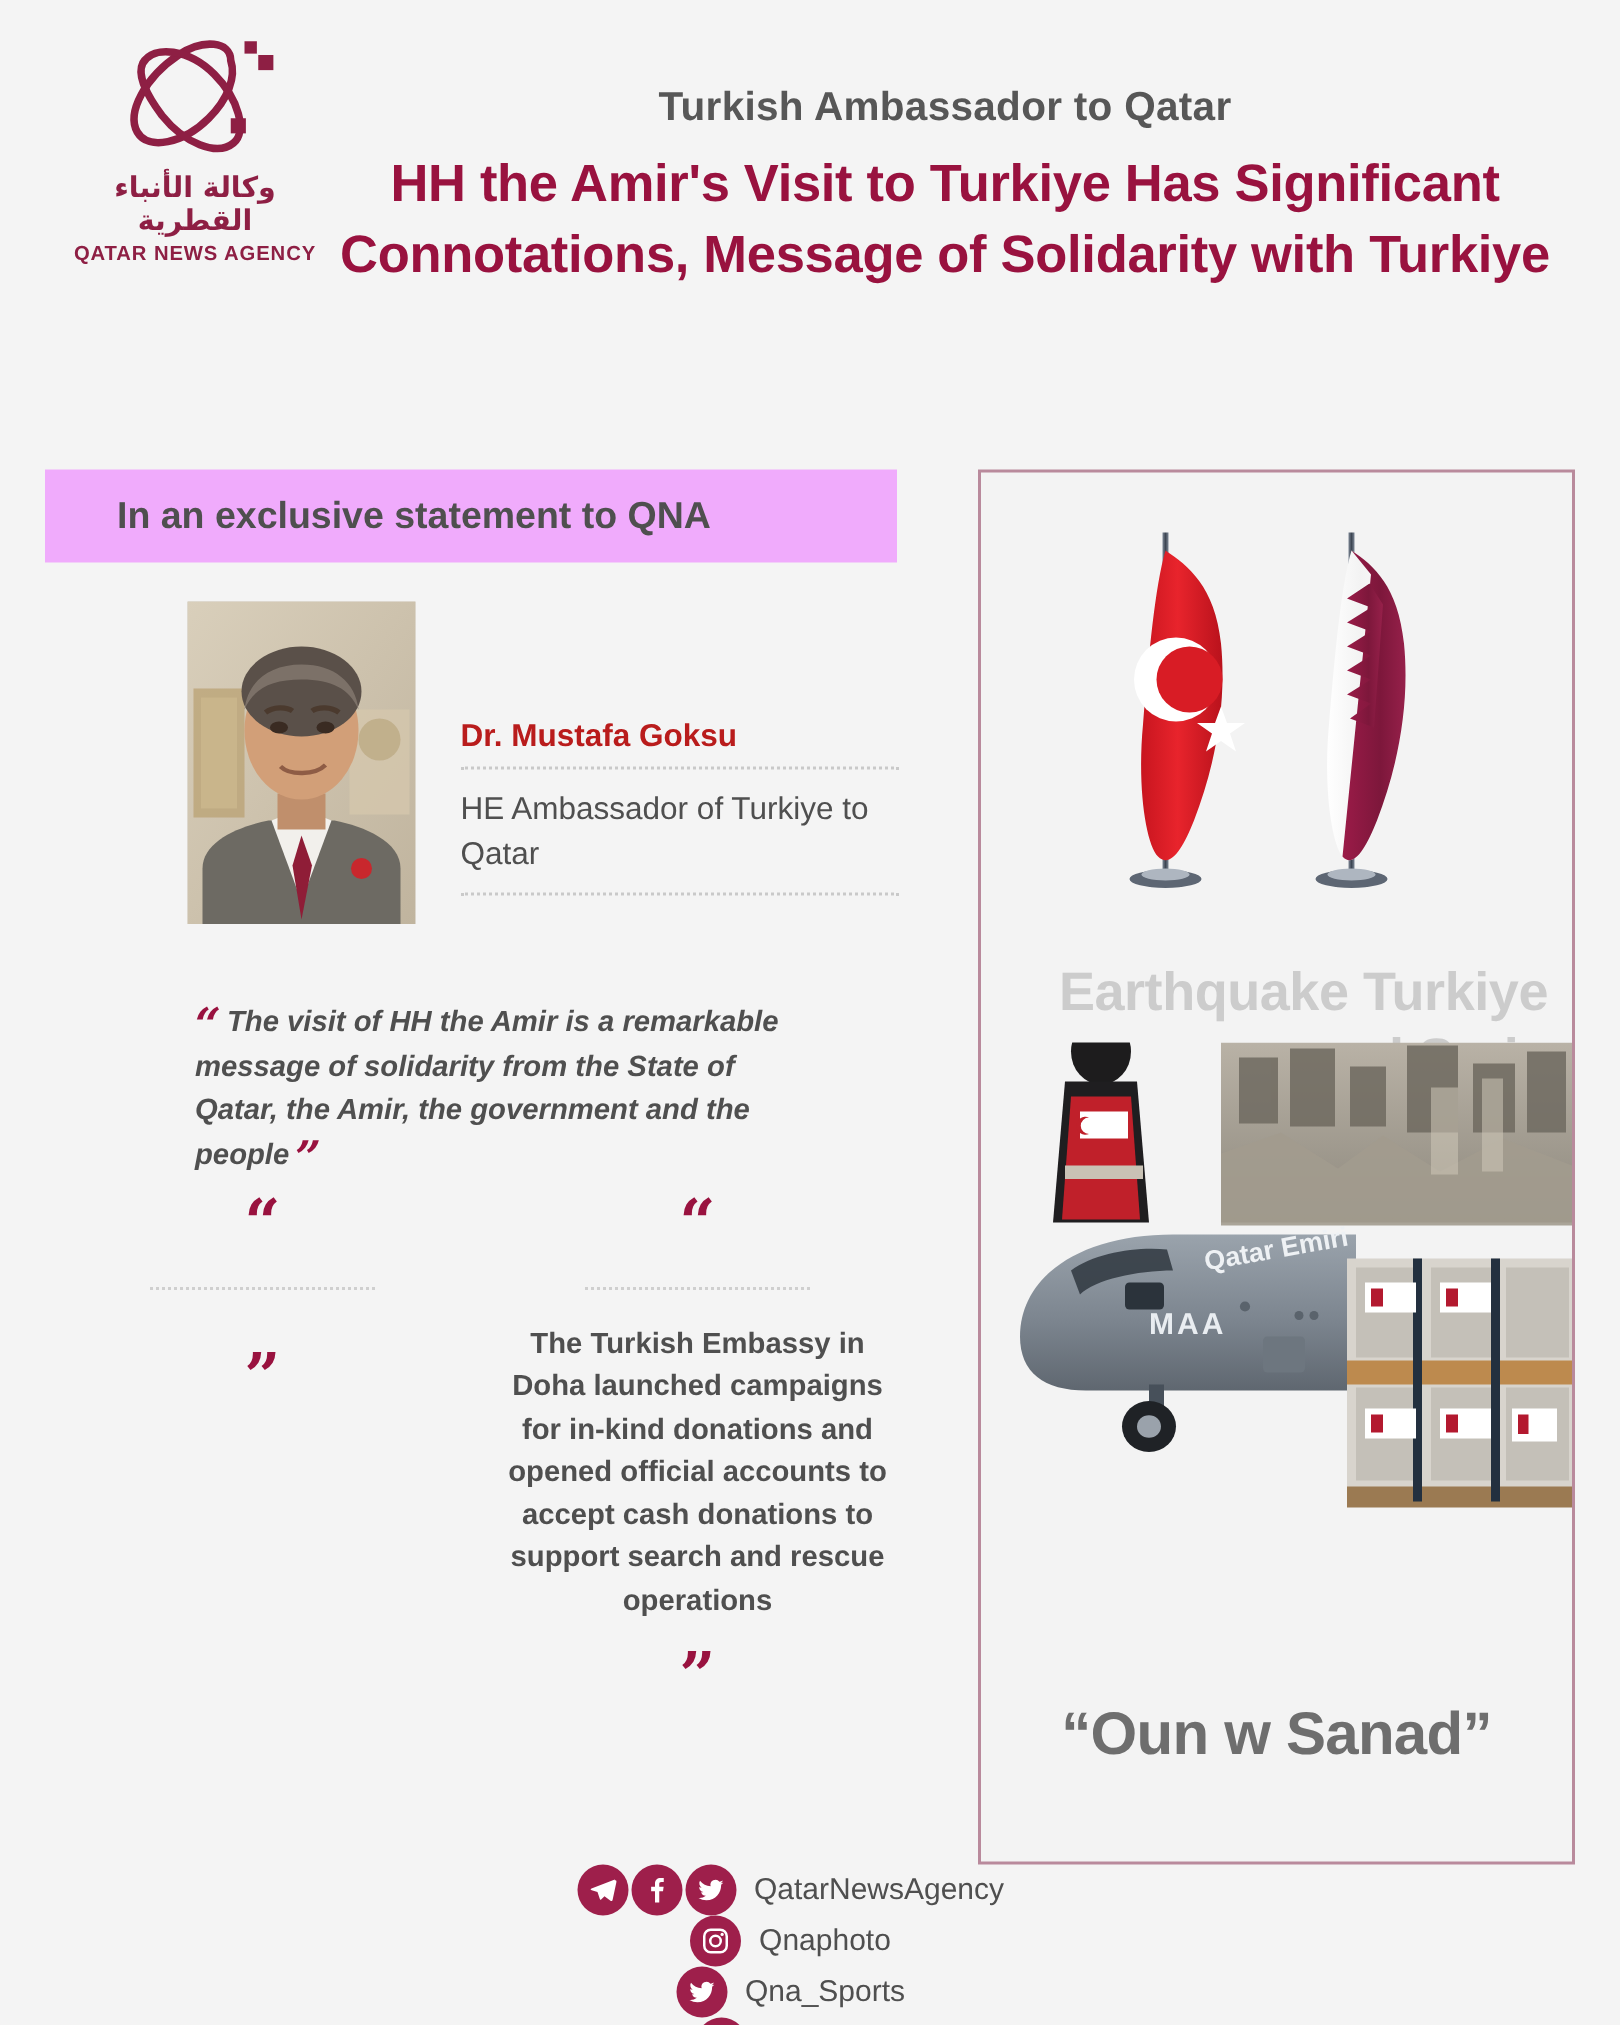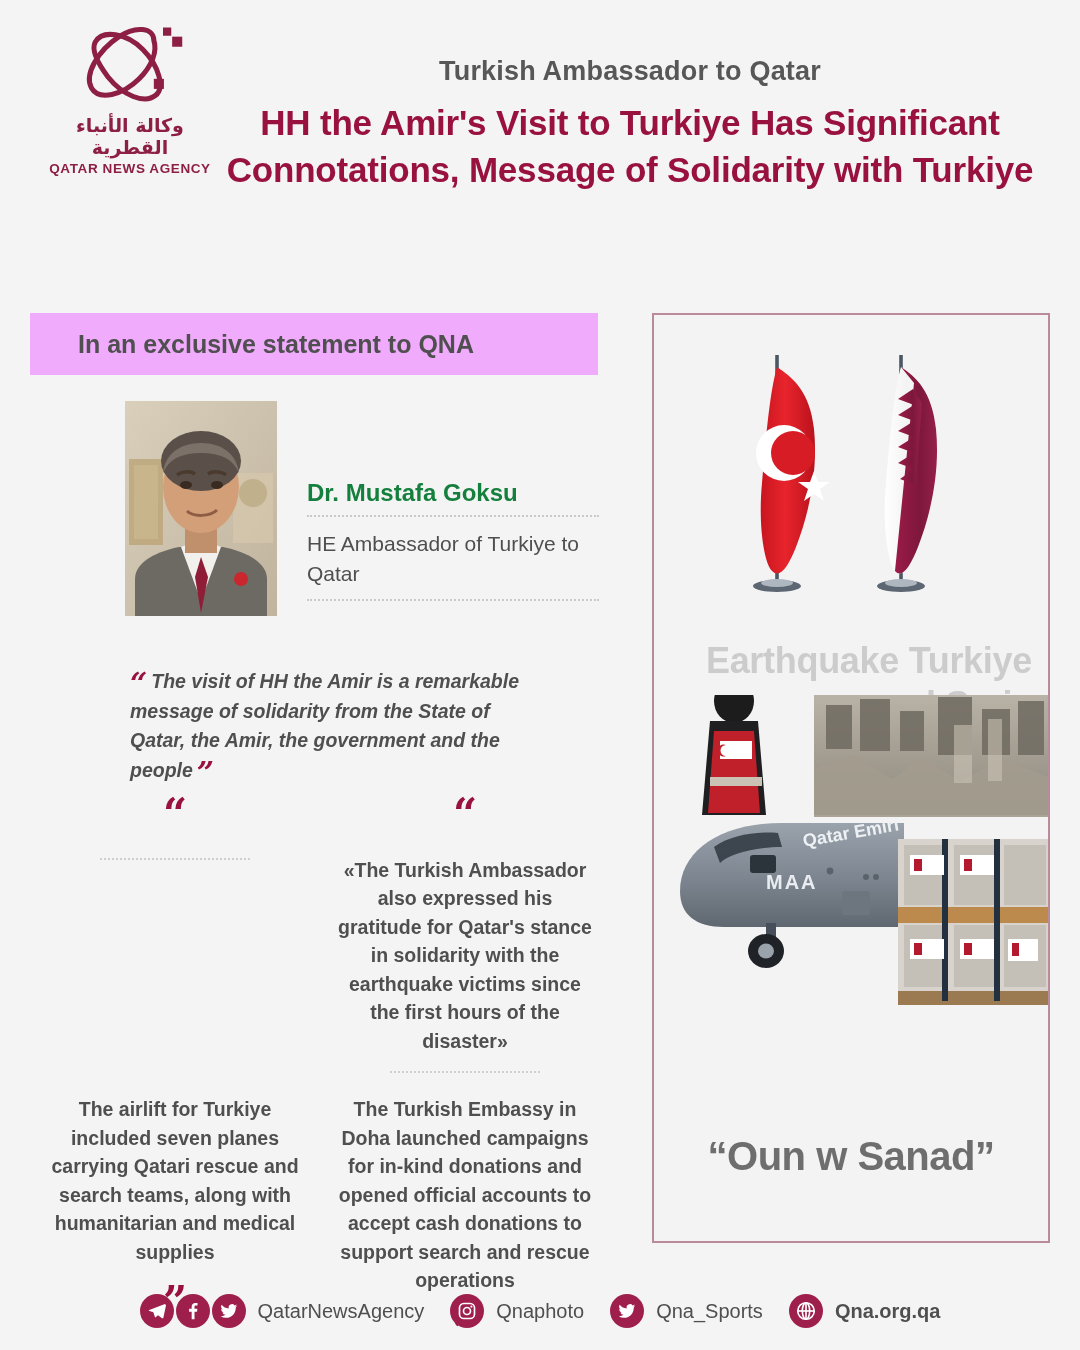--- a/index.html
+++ b/index.html
@@ -31,21 +31,21 @@
   .excl-band{ width:568px; height:62px; background:#f0abfc; display:flex; align-items:center;
               padding-left:48px; }
   .excl-band span{ font-size:25px; font-weight:bold; color:#4f4f4f; }
 
   .person{ position:absolute; left:95px; top:88px; width:480px; height:222px; }
   .portrait{ position:absolute; left:0; top:0; width:152px; height:215px; overflow:hidden;
              background:#c9bfae; }
   .portrait svg{ display:block; }
 
   .person-meta{ position:absolute; left:182px; top:78px; width:292px; }
-  .person-name{ font-size:24px; font-weight:bold; color:#15803d; padding-bottom:6px; }
+  .person-name{ font-size:21px; font-weight:bold; color:#b91c1c; padding-bottom:6px; }
   .dotline{ height:0; border-top:2px dotted #c9c9c9; margin:2px 0 12px 0; }
   .person-role{ font-size:21px; line-height:1.42; color:#4f4f4f; padding-bottom:8px; }
 
   
   .main-quote{ position:absolute; left:100px; top:354px; width:400px; text-align:left;
                font-size:19.5px; line-height:1.52; font-weight:bold; color:#4f4f4f;font-style:italic; }
   .qm{ color:#99123f; font-weight:bold; font-size:30px; line-height:0;
        font-family:"DejaVu Serif", serif; position:relative; top:6px; }
   .qm-open{ margin-right:4px; }
   .qm-close{ margin-left:4px; }
@@ -70,21 +70,21 @@
   .eqtext{ position:absolute; right:16px; top:324px; width:330px; text-align:right;
            font-size:36px; line-height:1.22; font-weight:bold; color:#cccccc; letter-spacing:-.3px; }
 
   .scene{ position:absolute; left:0; top:380px; width:394px; height:400px; }
 
   .oun{ position:absolute; left:0; bottom:62px; width:394px; text-align:center;
         font-size:40px; font-weight:bold; color:#6e6e6e; letter-spacing:-.5px; }
 
   
   .footer{ position:absolute; left:0; top:1283px; width:1080px; height:56px;
-           display:flex; align-items:center; justify-content:center; gap:0; }
+           display:flex; align-items:center; justify-content:center; gap:0;flex-direction:column; }
   .fgrp{ display:flex; align-items:center; }
   .sicon{ width:34px; height:34px; border-radius:50%; background:#9e1f4b;
           display:flex; align-items:center; justify-content:center; margin-right:2px; }
   .shandle{ font-size:20px; color:#4f4f4f; margin:0 26px 0 10px; }
   .shandle.last{ margin-right:0;font-weight:bold; }
 </style>
 </head>
 <body>
 
 <div class="page">
@@ -160,27 +160,25 @@
     </div>
 
     <div class="qgrid">
       <div class="qrow">
         <div class="qcell">
           <div class="bigq">“</div>
           <div class="qsep"></div>
         </div>
         <div class="qcell">
           <div class="bigq">“</div>
-          <div class="qtext">«The Turkish Ambassador also expressed his gratitude for Qatar's stance in solidarity with the earthquake victims since the first hours of the disaster»</div>
           <div class="qsep"></div>
         </div>
       </div>
       <div class="qrow" style="margin-top:22px;">
         <div class="qcell">
-          <div class="qtext" style="margin-top:0">The airlift for Turkiye included seven planes carrying Qatari rescue and search teams, along with humanitarian and medical supplies</div>
           <div class="bigq close" style="margin-top:34px">”</div>
         </div>
         <div class="qcell">
           <div class="qtext" style="margin-top:0">The Turkish Embassy in Doha launched campaigns for in-kind donations and opened official accounts to accept cash donations to support search and rescue operations</div>
           <div class="bigq close" style="margin-top:34px">”</div>
         </div>
       </div>
     </div>
   </div>
 

